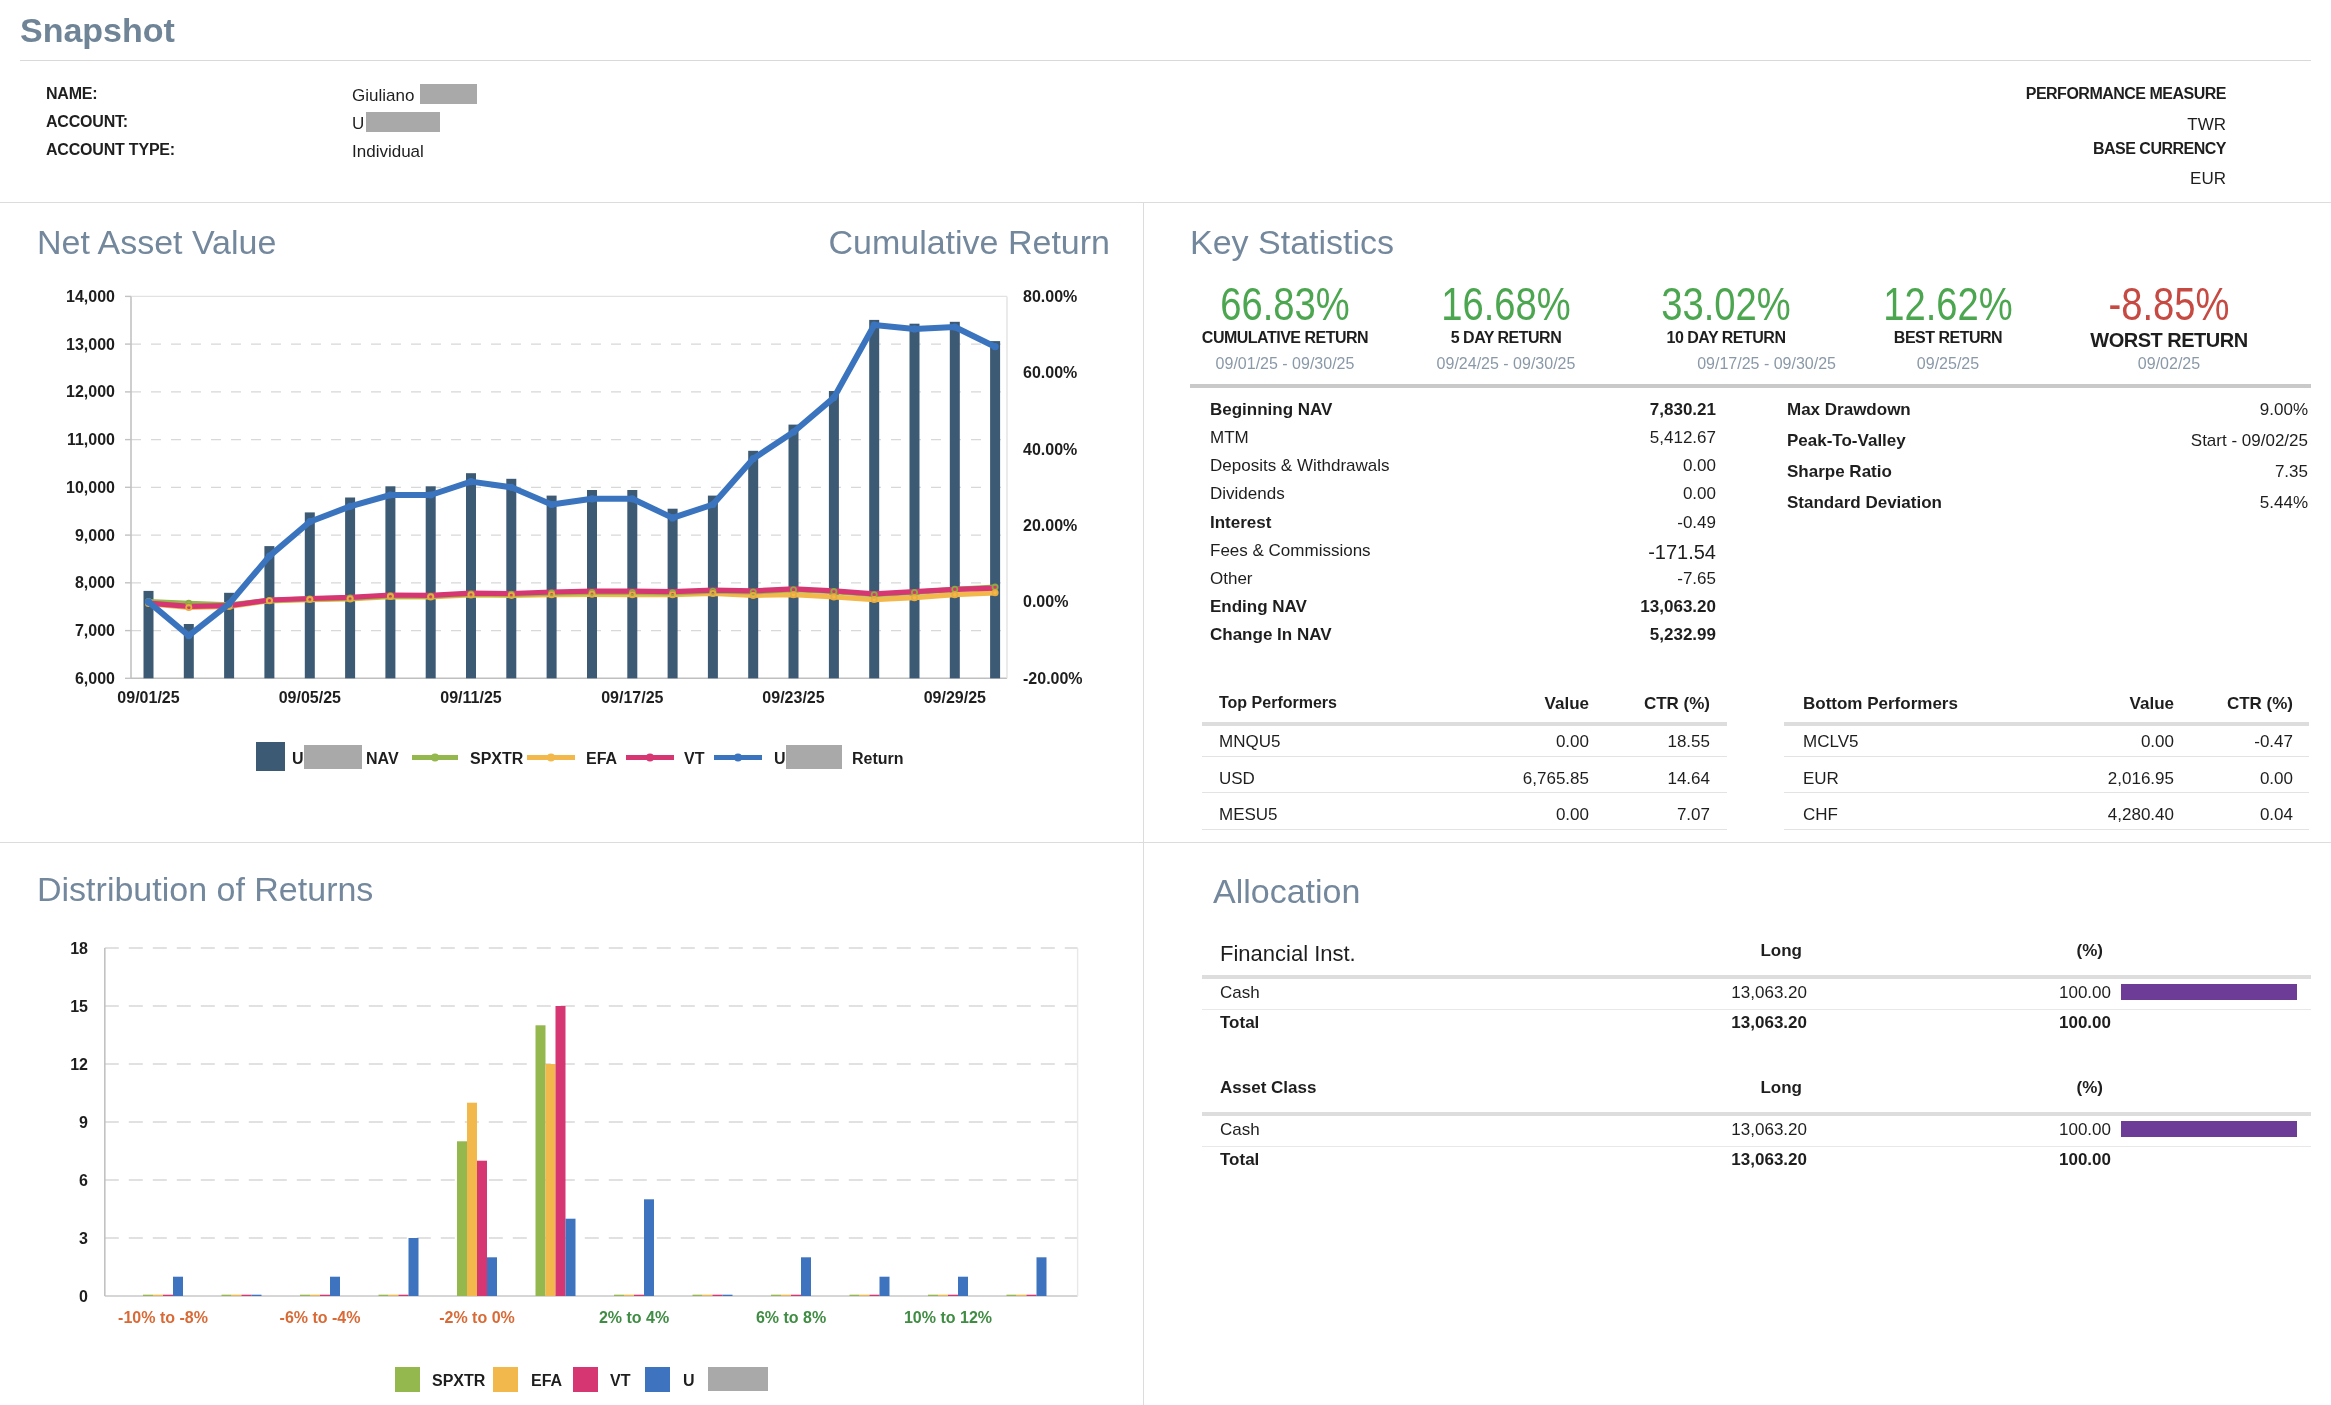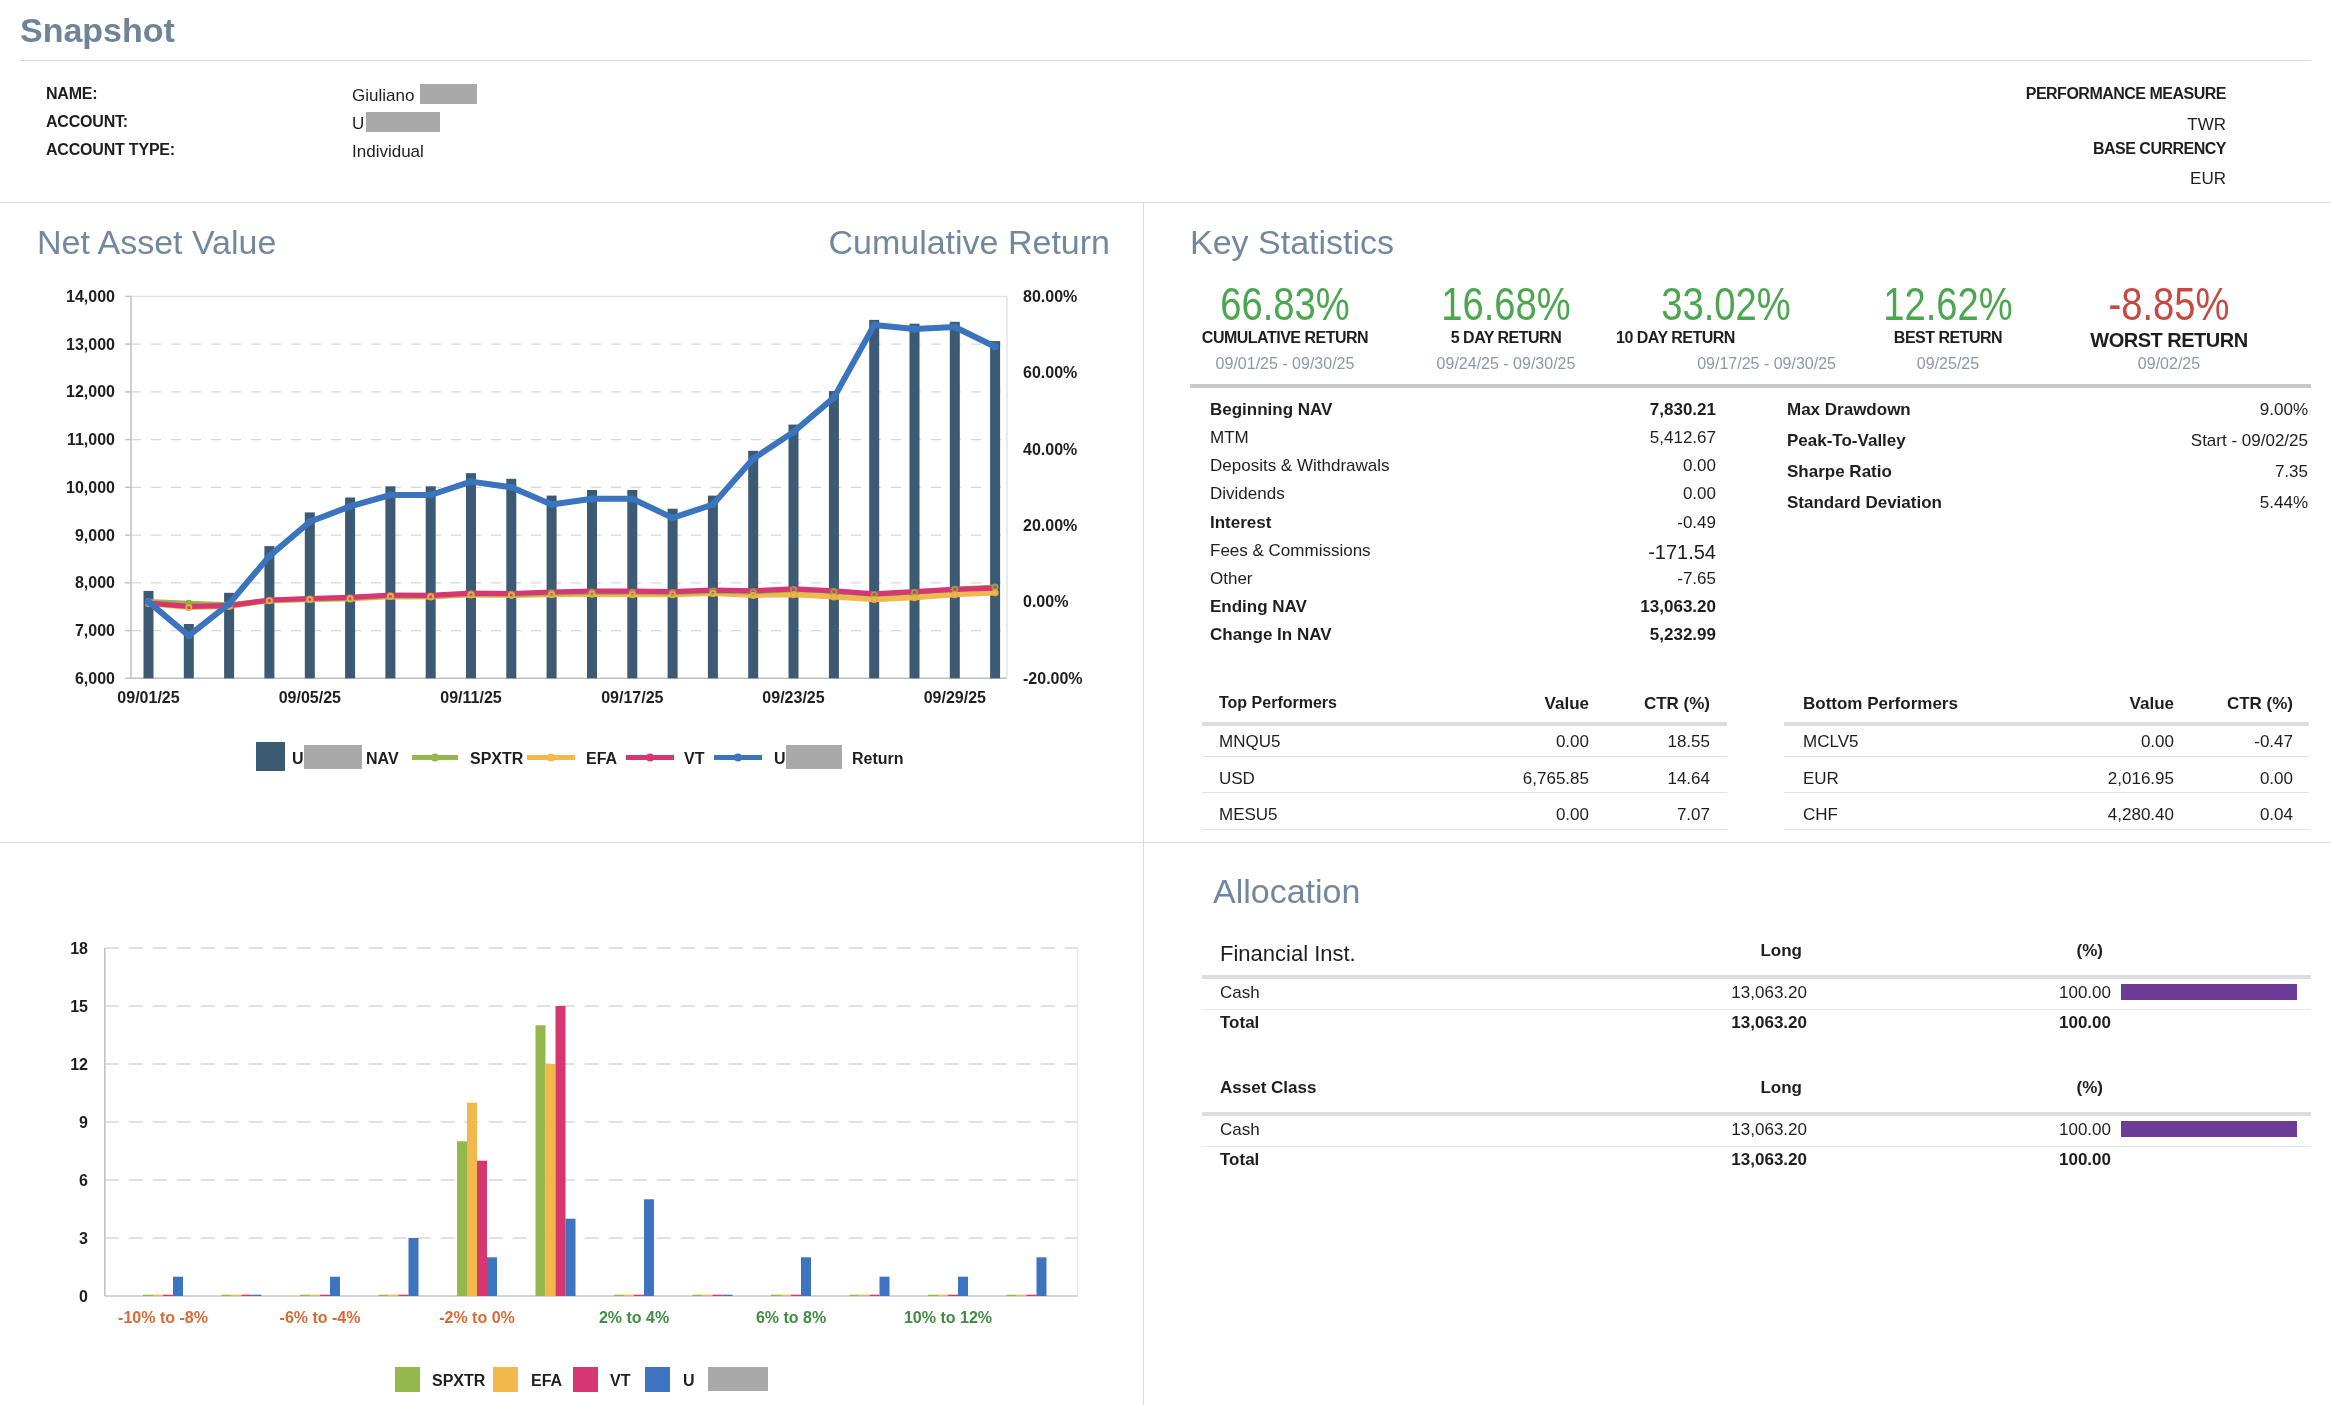--- a/index.html
+++ b/index.html
@@ -253,29 +253,30 @@
 <div style="position:absolute;right:105px;top:85px;font-size:16px;font-weight:bold;letter-spacing:-0.5px">PERFORMANCE MEASURE</div>
 <div style="position:absolute;right:105px;top:115px;font-size:17px">TWR</div>
 <div style="position:absolute;right:105px;top:140px;font-size:16px;font-weight:bold;letter-spacing:-0.5px">BASE CURRENCY</div>
 <div style="position:absolute;right:105px;top:169px;font-size:17px">EUR</div>
 <div style="position:absolute;left:0;top:202px;width:2331px;height:1px;background:#DCDCDC"></div>
 <div style="position:absolute;left:1143px;top:202px;width:1px;height:1203px;background:#DCDCDC"></div>
 <div style="position:absolute;left:0;top:842px;width:2331px;height:1px;background:#DCDCDC"></div>
 <div style="position:absolute;left:37px;top:222px;font-size:34px;color:#74889D">Net Asset Value</div>
 <div style="position:absolute;right:1221px;top:222px;font-size:34px;color:#74889D">Cumulative Return</div>
 <div style="position:absolute;left:1190px;top:222px;font-size:34px;color:#74889D">Key Statistics</div>
+<div style="position:absolute;left:37px;top:869px;font-size:34px;color:#74889D">Distribution of Returns</div>
 <div style="position:absolute;left:1213px;top:871px;font-size:34px;color:#74889D">Allocation</div>
 <div style="position:absolute;left:1175px;top:277px;width:220px;text-align:center;font-size:46px;color:#4BA64F;transform:scaleX(0.83)">66.83%</div>
 <div style="position:absolute;left:1175px;top:329px;width:220px;text-align:center;font-size:16px;font-weight:bold;letter-spacing:-0.5px">CUMULATIVE RETURN</div>
 <div style="position:absolute;left:1175px;top:355px;width:220px;text-align:center;font-size:16px;color:#8A99A8">09/01/25 - 09/30/25</div>
 <div style="position:absolute;left:1396px;top:277px;width:220px;text-align:center;font-size:46px;color:#4BA64F;transform:scaleX(0.83)">16.68%</div>
 <div style="position:absolute;left:1396px;top:329px;width:220px;text-align:center;font-size:16px;font-weight:bold;letter-spacing:-0.5px">5 DAY RETURN</div>
 <div style="position:absolute;left:1396px;top:355px;width:220px;text-align:center;font-size:16px;color:#8A99A8">09/24/25 - 09/30/25</div>
 <div style="position:absolute;left:1616px;top:277px;width:220px;text-align:center;font-size:46px;color:#4BA64F;transform:scaleX(0.83)">33.02%</div>
-<div style="position:absolute;left:1616px;top:329px;width:220px;font-size:16px;font-weight:bold;letter-spacing:-0.5px">10 DAY RETURN</div>
+<div style="position:absolute;left:1616px;top:329px;width:220px;text-align:center;font-size:16px;font-weight:bold;letter-spacing:-0.5px">10 DAY RETURN</div>
 <div style="position:absolute;left:1616px;top:355px;width:220px;text-align:right;font-size:16px;color:#8A99A8">09/17/25 - 09/30/25</div>
 <div style="position:absolute;left:1838px;top:277px;width:220px;text-align:center;font-size:46px;color:#4BA64F;transform:scaleX(0.83)">12.62%</div>
 <div style="position:absolute;left:1838px;top:329px;width:220px;text-align:center;font-size:16px;font-weight:bold;letter-spacing:-0.5px">BEST RETURN</div>
 <div style="position:absolute;left:1838px;top:355px;width:220px;text-align:center;font-size:16px;color:#8A99A8">09/25/25</div>
 <div style="position:absolute;left:2059px;top:277px;width:220px;text-align:center;font-size:46px;color:#C64A42;transform:scaleX(0.83)">-8.85%</div>
 <div style="position:absolute;left:2059px;top:329px;width:220px;text-align:center;font-size:20px;font-weight:bold;letter-spacing:-0.5px">WORST RETURN</div>
 <div style="position:absolute;left:2059px;top:355px;width:220px;text-align:center;font-size:16px;color:#8A99A8">09/02/25</div>
 <div style="position:absolute;left:1190px;top:384px;width:1121px;height:4px;background:#C9C9C9"></div>
 <div style="position:absolute;left:1210px;top:400px;font-size:17px;font-weight:bold">Beginning NAV</div>
 <div style="position:absolute;right:615px;top:400px;font-size:17px;font-weight:bold">7,830.21</div>

